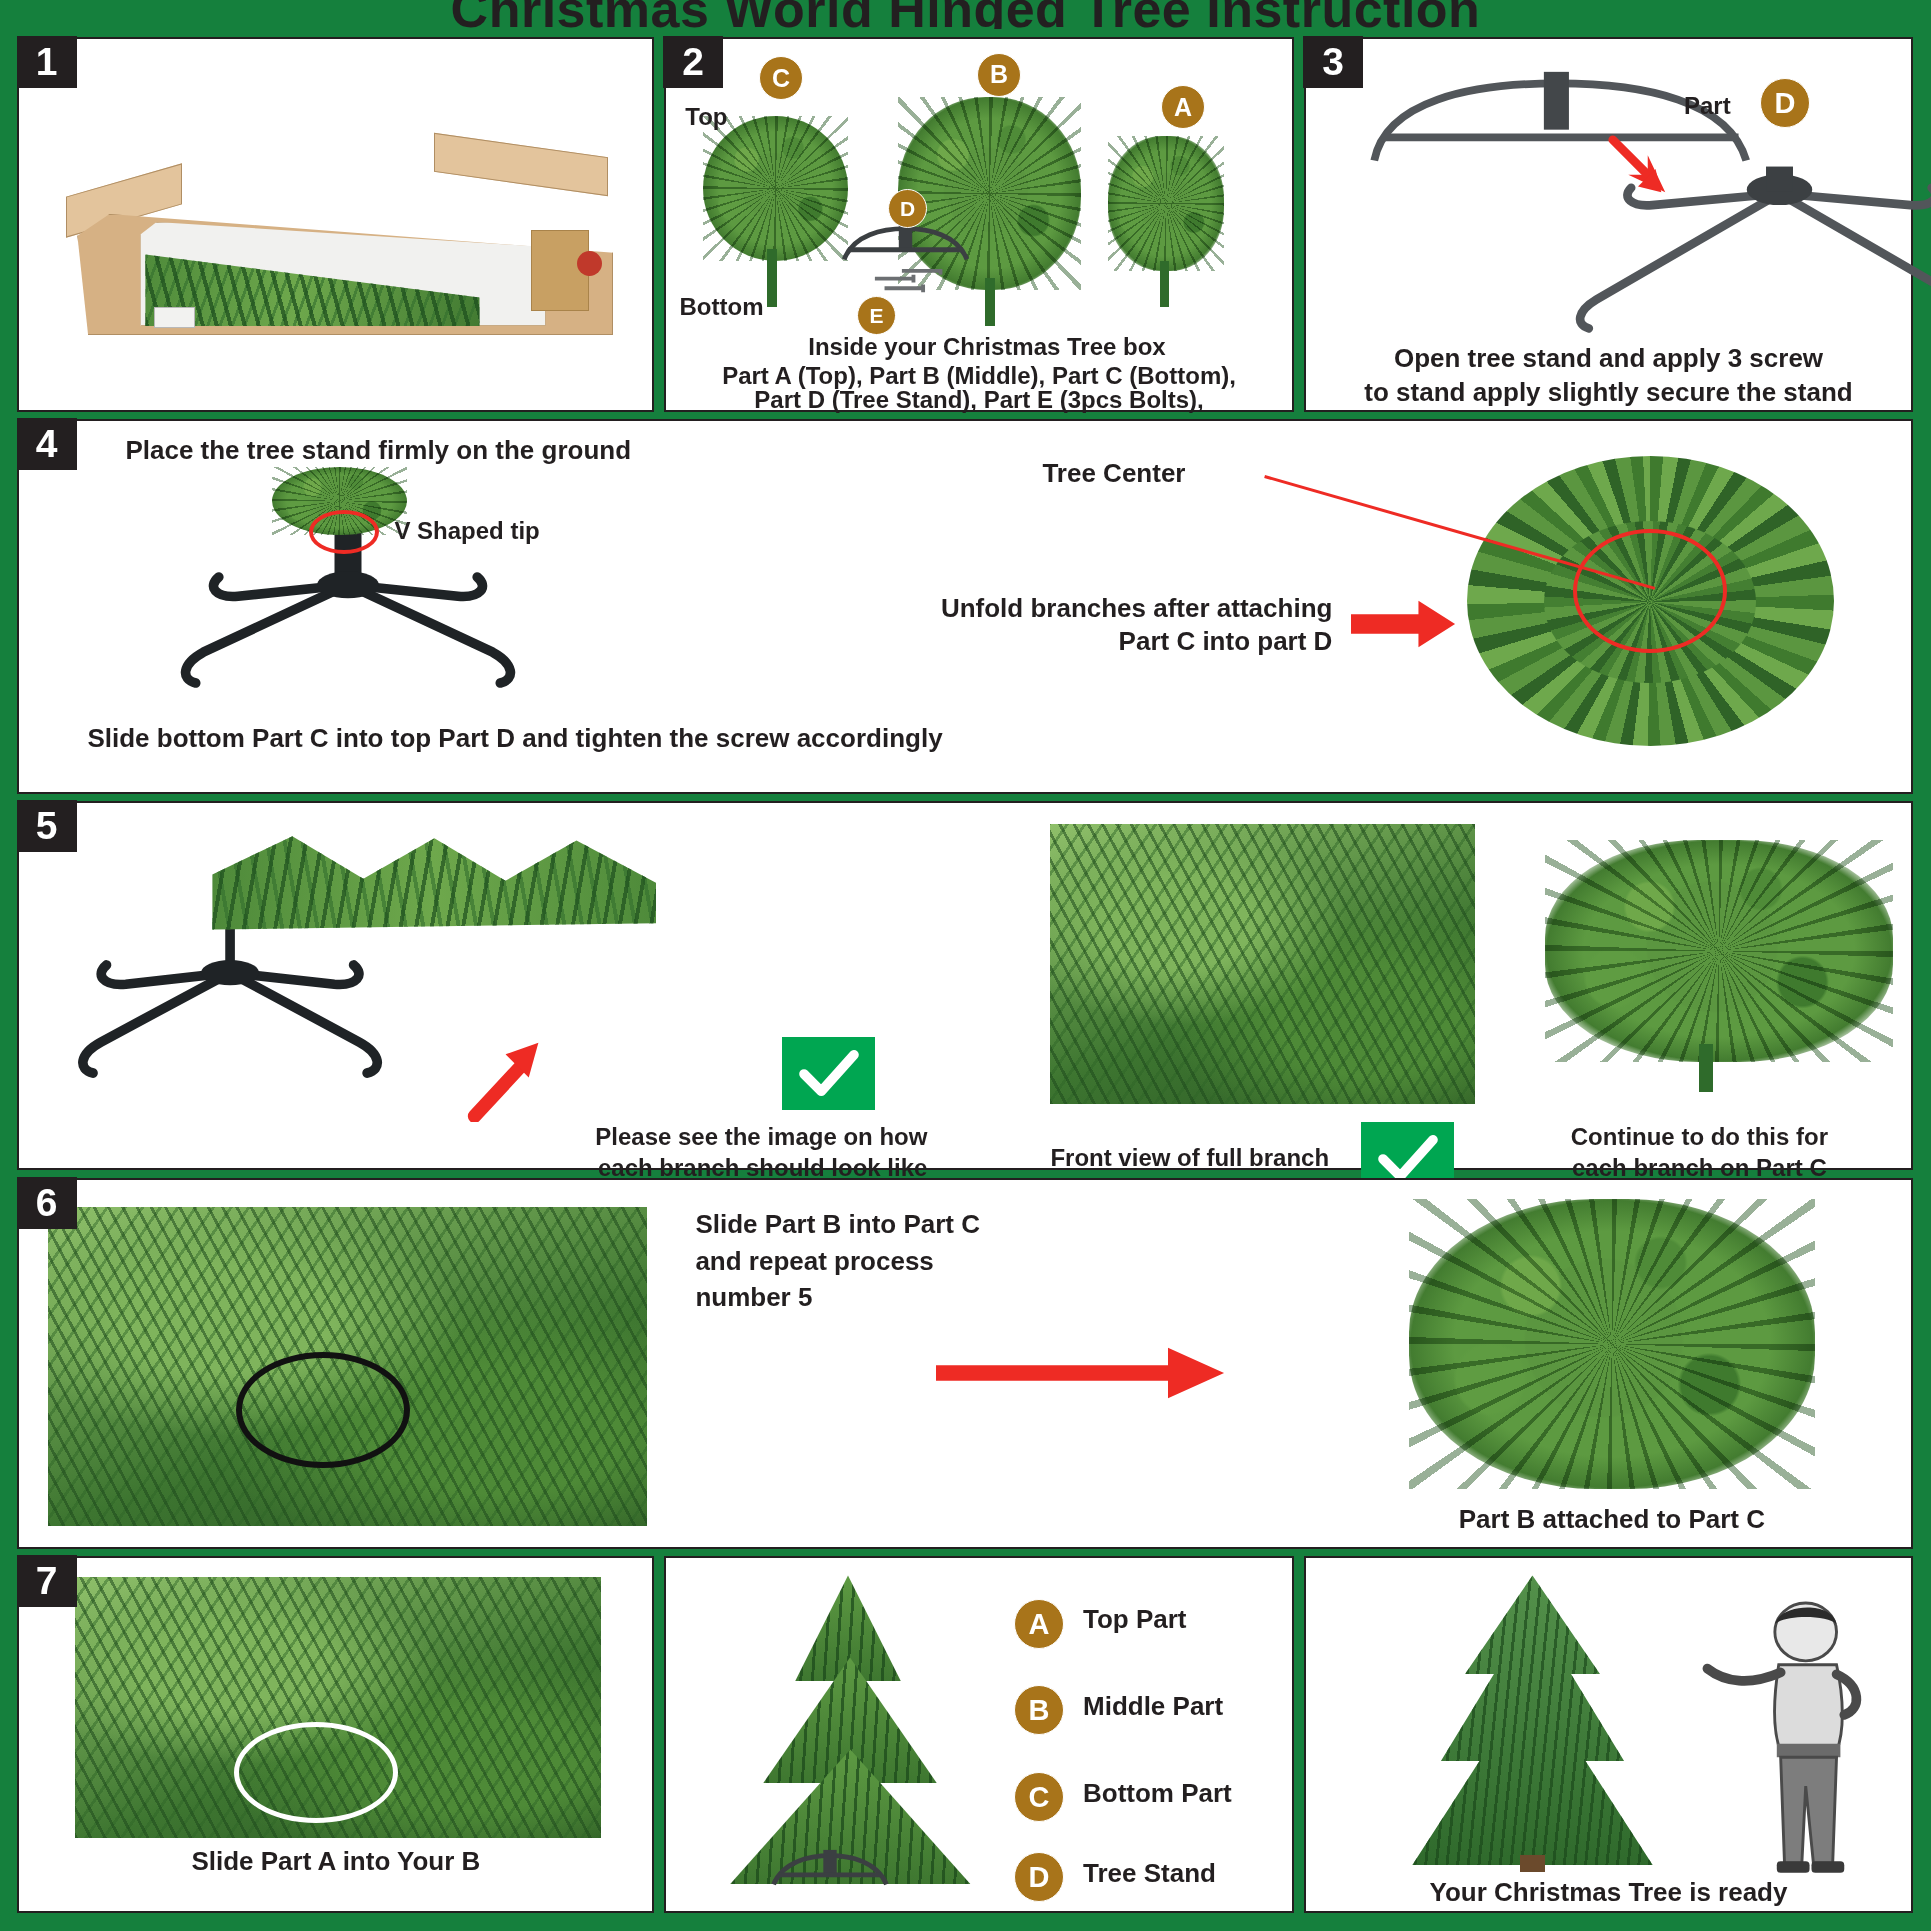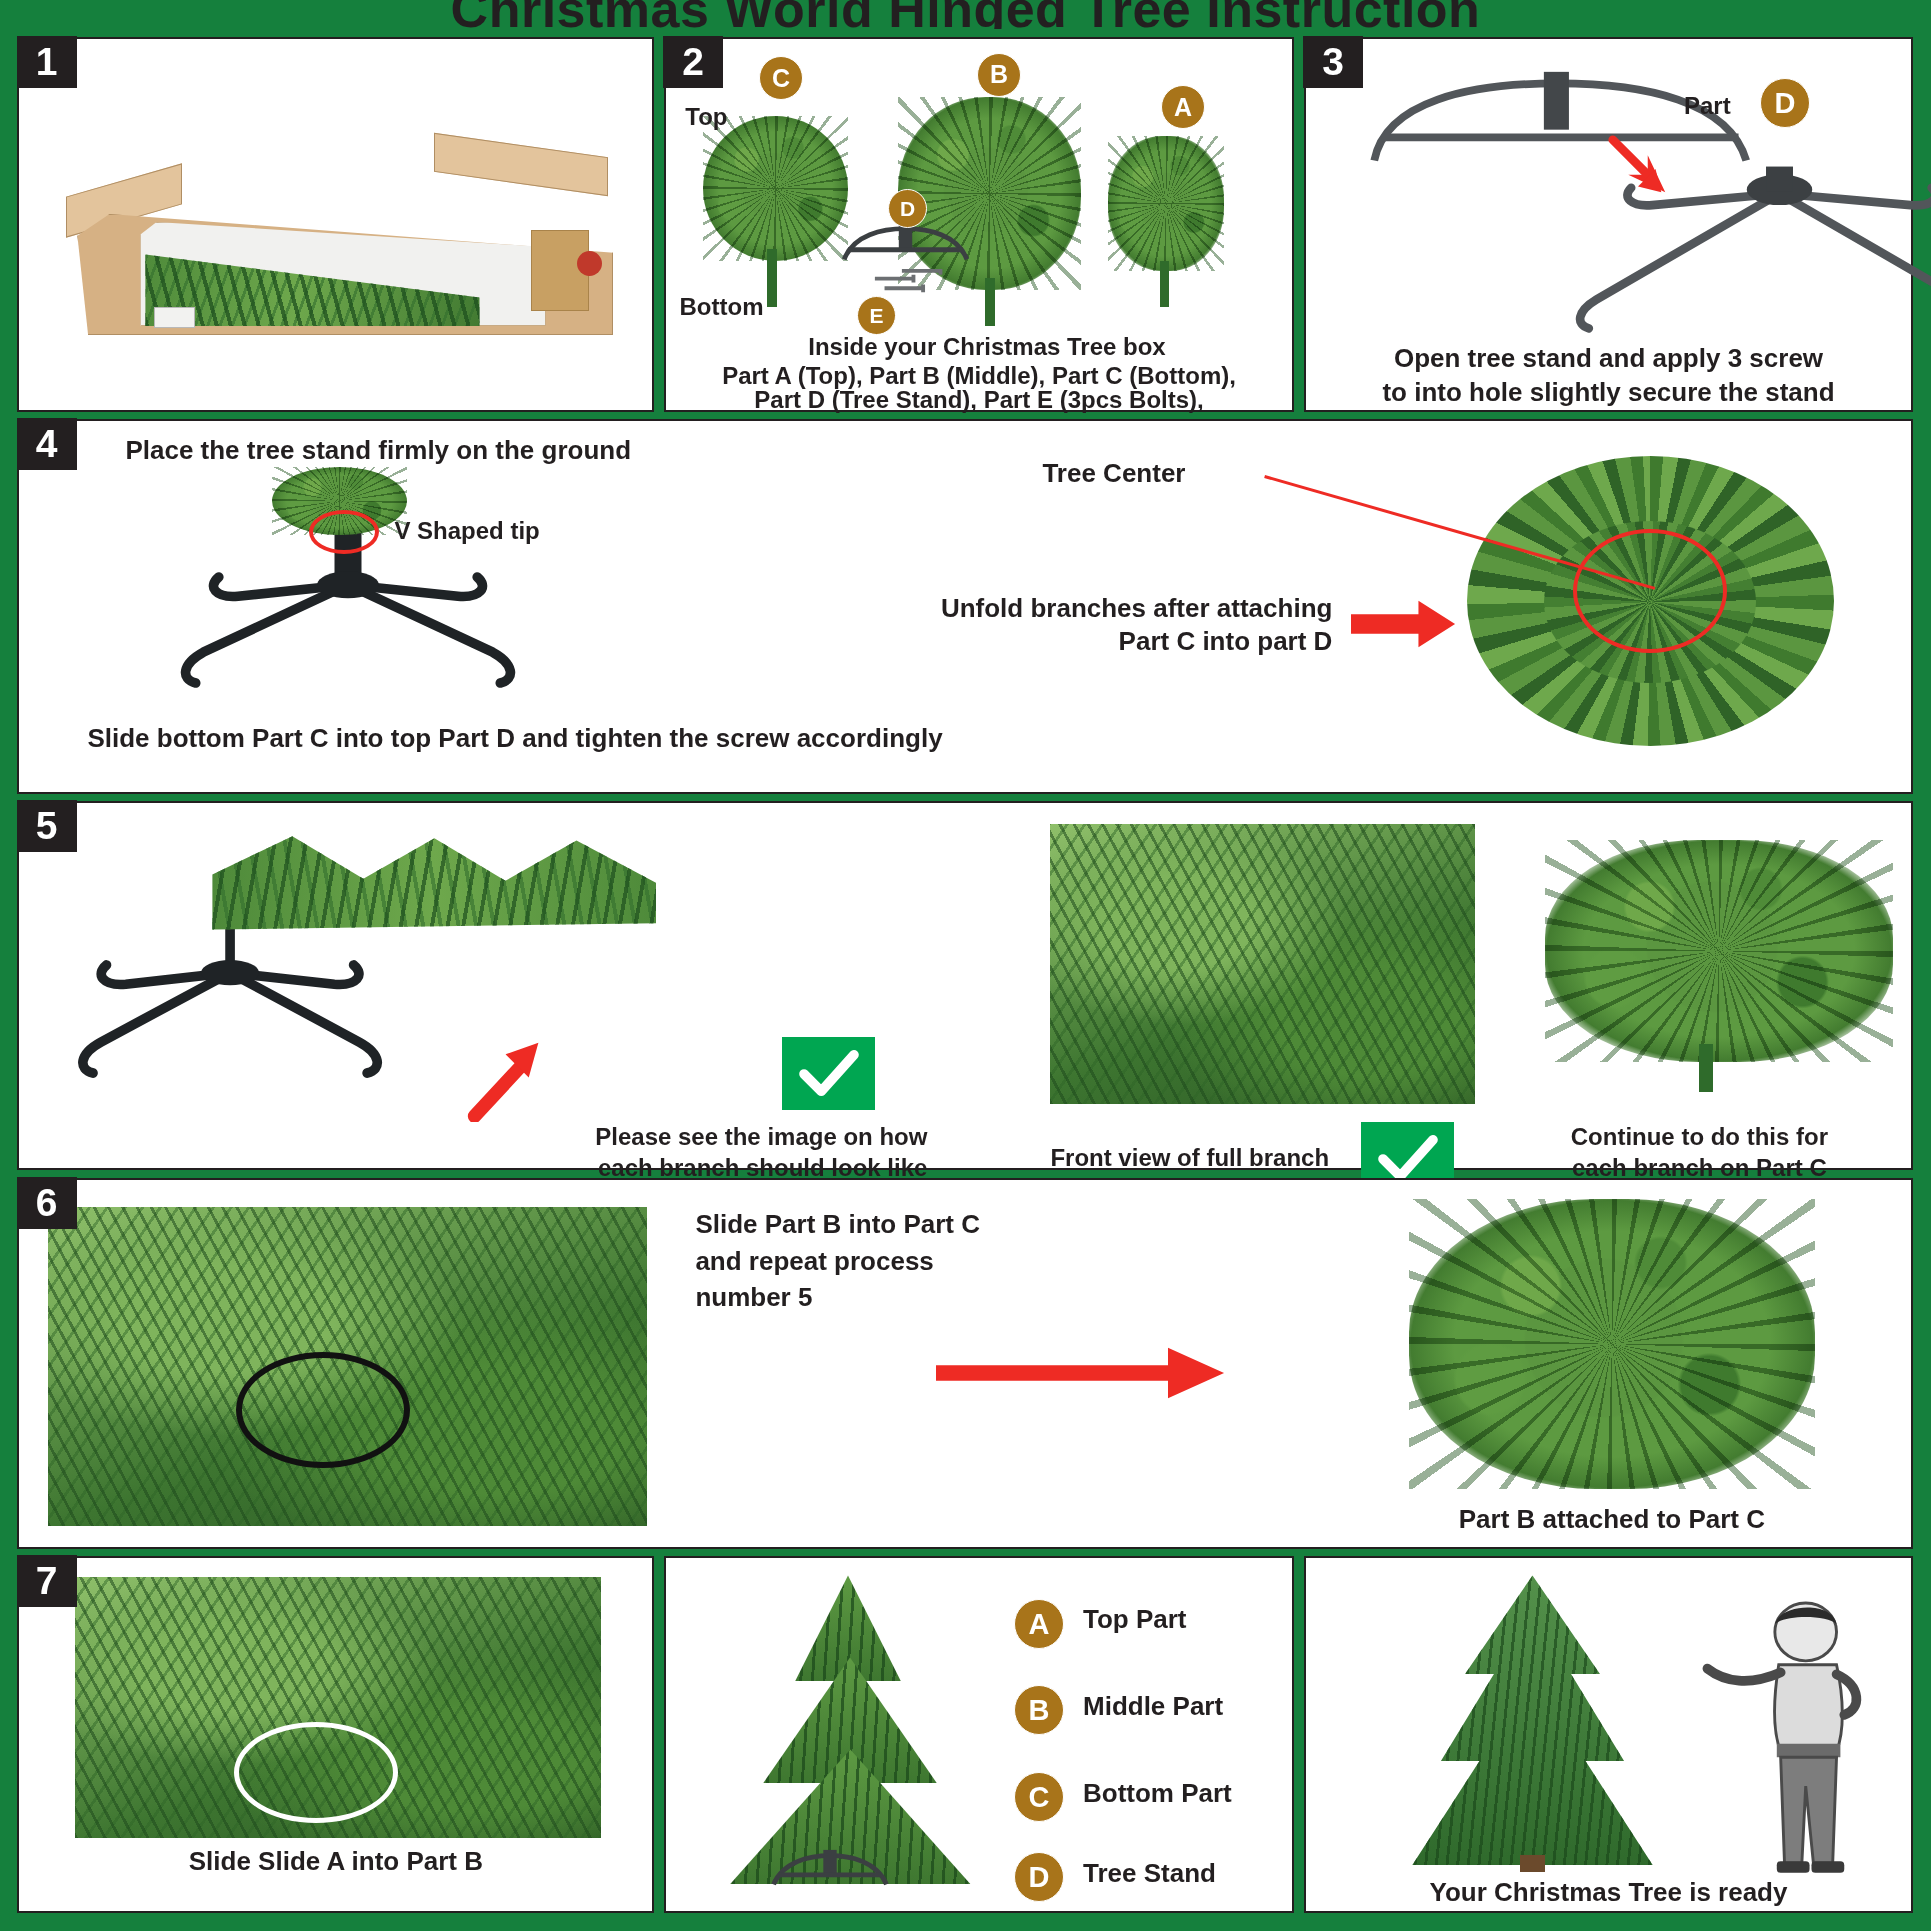--- a/index.html
+++ b/index.html
@@ -287,21 +287,21 @@
         <path d="M6 6 L44 44 L44 24 L62 62 L24 44 L44 44 Z" fill="#ee2b24"></path>
         <path d="M8 8 L50 50" stroke="#ee2b24" stroke-width="9" stroke-linecap="round"></path>
         <path d="M58 62 L34 56 L52 38 Z" fill="#ee2b24"></path>
       </svg>
     </div>
 
     <div class="cap med left" style="left:378px; top:52px;">Part</div>
     <div class="badge b52" style="left:454px; top:39px;">D</div>
 
     <div class="cap big" style="left:0; right:0; top:304px;">Open tree stand and apply 3 screw</div>
-    <div class="cap big" style="left:0; right:0; top:338px;">to into hole slightly secure the stand</div>
+    <div class="cap big" style="left:0; right:0; top:338px;">to stand apply slightly secure the stand</div>
 
     <div class="stepnum" style="left:-2.9px; top:-2.9px;">3</div>
   </div>
 
   <div class="panel" style="left:17.4px; top:419px; width:1896px; height:375px;">
     <div class="cap big left" style="left:106px; top:13.5px;">Place the tree stand firmly on the ground</div>
 
     <div class="stand" style="position:absolute; left:126px; top:48px; width:406px; height:241px;">
       <svg width="406" height="241" viewBox="0 0 420 250">
         <g fill="none" stroke="#1f2326" stroke-width="10" stroke-linecap="round">
@@ -434,21 +434,21 @@
     <div class="cap big" style="left:1274px; top:324px; width:637px;">Part B attached to Part C</div>
 
     <div class="stepnum" style="left:-2.9px; top:-2.9px;">6</div>
   </div>
 
   <div class="panel" style="left:17.4px; top:1556px; width:637px; height:357px;">
     <div class="photo" style="left:56px; top:19.3px; width:526px; height:261px;">
       <div class="photo-fol"></div>
       <div class="ellipse-wh" style="left:159px; top:145px; width:164px; height:101px;"></div>
     </div>
-    <div class="cap big" style="left:0; right:0; top:288px;">Slide Slide A into Part B</div>
+    <div class="cap big" style="left:0; right:0; top:288px;">Slide Part A into Your B</div>
     <div class="stepnum" style="left:-2.9px; top:-2.9px;">7</div>
   </div>
 
   <div class="panel" style="left:664px; top:1556px; width:630px; height:357px;">
 
     <div class="img" style="left:58px; top:17.4px; width:251px; height:319px;">
       <div class="foliage" style="left:71px; top:0px; width:106px; height:106px;
             clip-path:polygon(50% 0,100% 100%,0 100%);
             background:repeating-linear-gradient(94deg, rgba(25,70,25,.7) 0 2.9px, rgba(255,255,255,0) 2.9px 11.6px), linear-gradient(180deg,#5e9a43,#3e7730);"></div>
       <div class="foliage" style="left:39px; top:82px; width:174px; height:126px;

